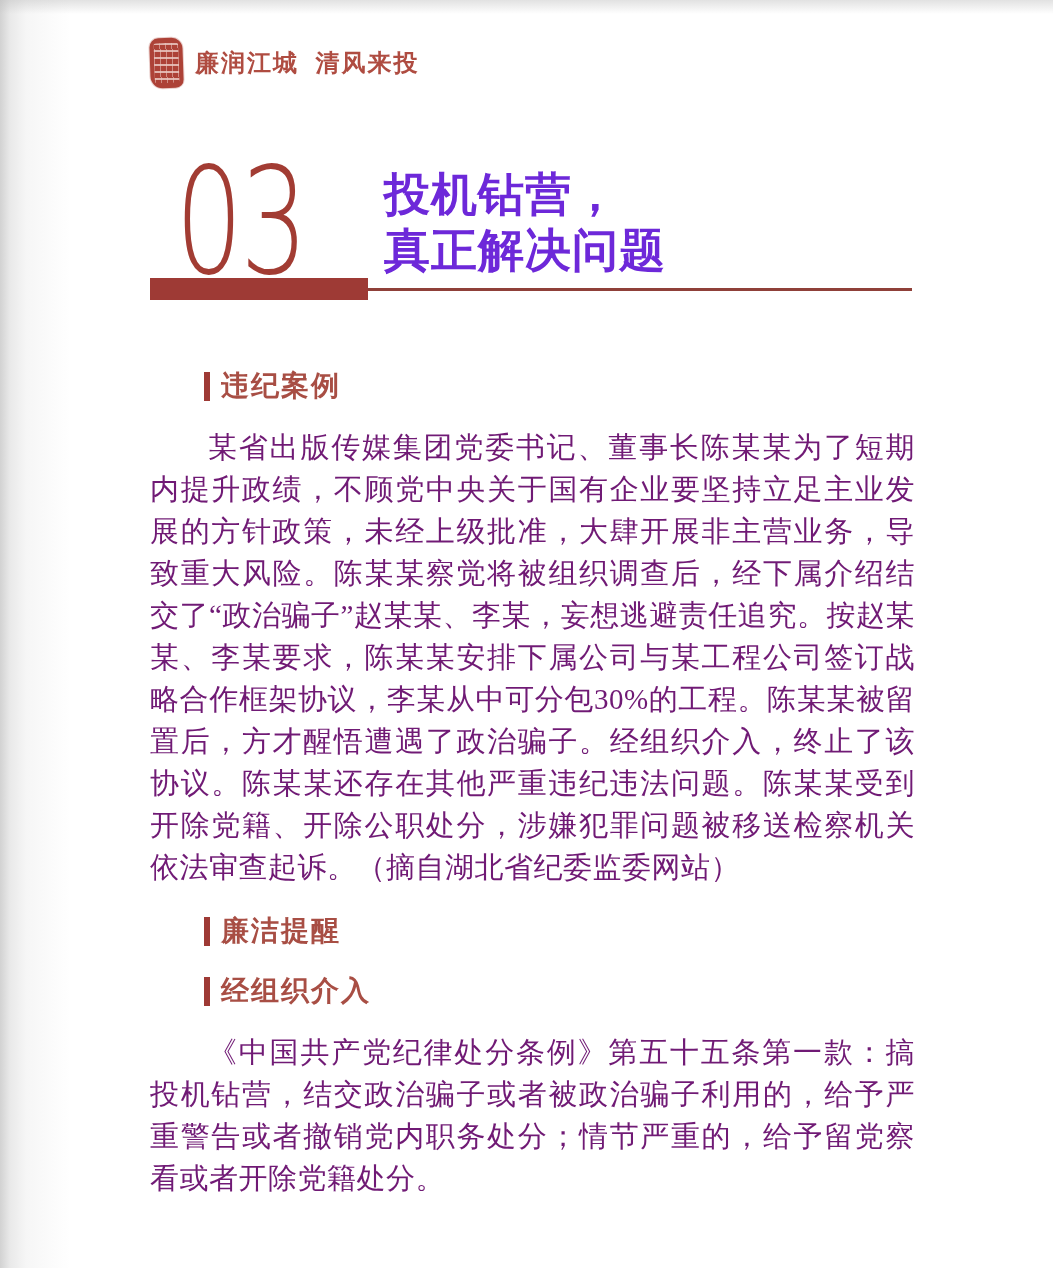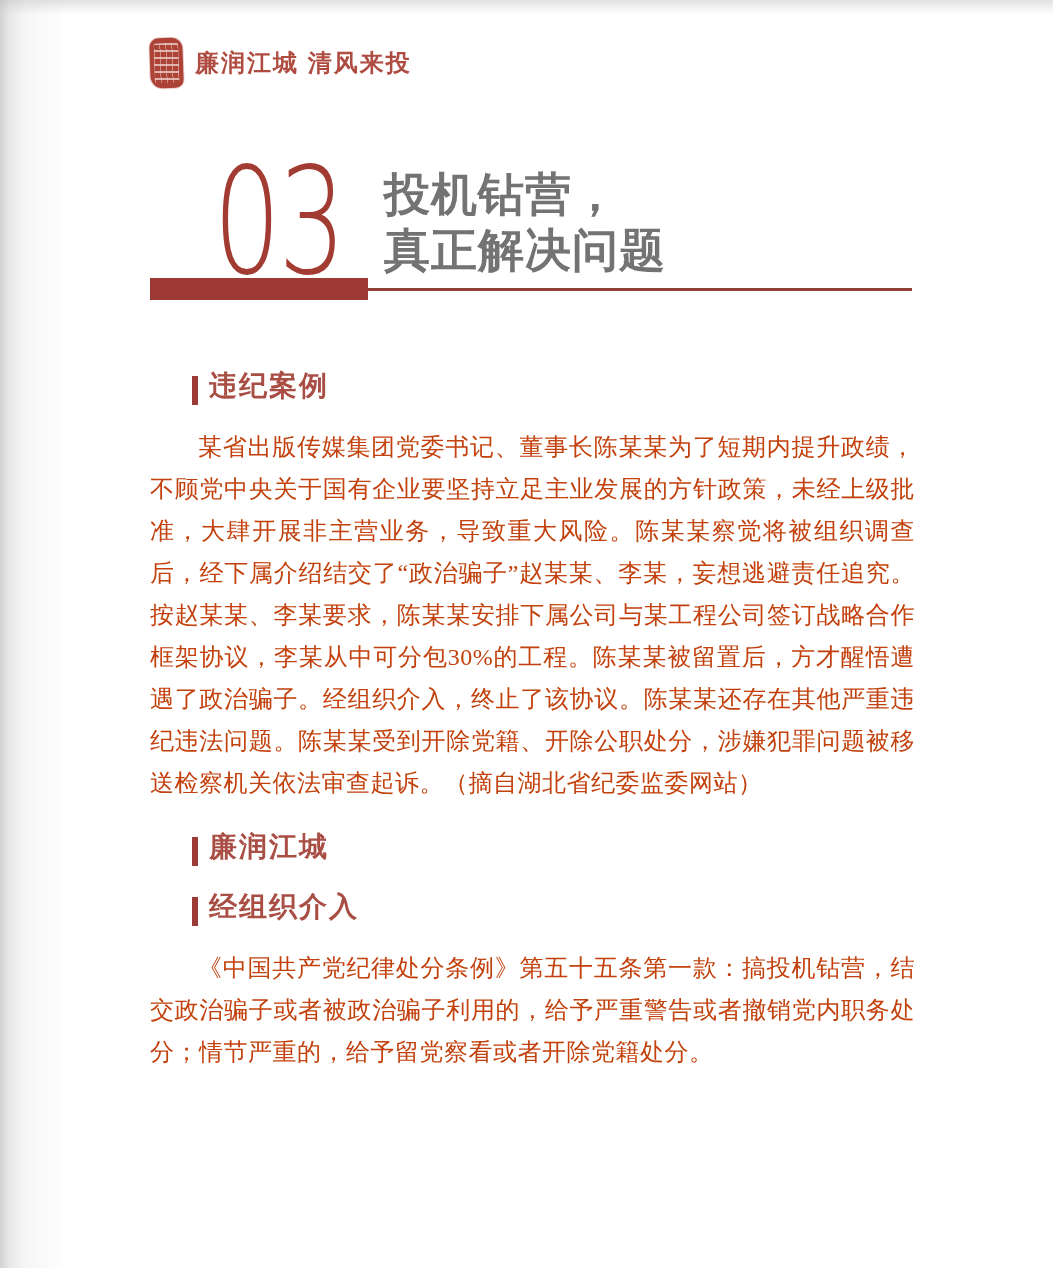--- a/index.html
+++ b/index.html
@@ -33,64 +33,64 @@
   }
   .seal i{
     position:absolute;inset:5px 4px;display:block;
     background:
       repeating-linear-gradient(to bottom,rgba(255,245,240,.85) 0 2px,rgba(255,255,255,0) 2px 7px),
       repeating-linear-gradient(to right,rgba(255,245,240,.55) 0 1px,rgba(255,255,255,0) 1px 6px);
     opacity:.75;border-radius:3px;
   }
   .brand{
     margin-left:12px;
-    font-family:Liberation Sans, sans-serif;
+    font-family:Liberation Mono, monospace;
     font-weight:700;font-size:24px;letter-spacing:2px;color:#af4c41;
   }
 
   
   .chapter{display:flex;align-items:flex-end;margin-top:70px;height:118px;}
   .chapter-num{
     width:218px;height:118px;flex:0 0 auto;
-    display:flex;align-items:flex-end;justify-content:flex-end;overflow:visible;
+    display:flex;align-items:flex-end;justify-content:flex-start;overflow:visible;
   }
   .chapter-num span{
     display:block;
     font-family:"DejaVu Sans","Liberation Sans",sans-serif;
     font-weight:200;font-size:148px;line-height:112px;
     color:#a23c33;
     transform:scaleX(.72);transform-origin:center bottom;
     letter-spacing:-4px;
   }
   .chapter-title{
     margin:0 0 0 16px;
     font-family:"Liberation Sans","DejaVu Sans",sans-serif;
     font-weight:700;font-size:46px;line-height:56px;
-    color:#737373;letter-spacing:1px;
+    color:#6d28d9;letter-spacing:1px;
   }
 
   
   .rule{display:flex;align-items:center;height:22px;}
   .rule-block{width:218px;height:22px;background:#9e3a35;flex:0 0 auto;}
   .rule-line{flex:1 1 auto;height:3px;background:#8f4039;margin-right:3px;}
 
   
-  .sec-h{display:flex;align-items:flex-end;margin:0;padding-left:42px;}
+  .sec-h{display:flex;align-items:center;margin:12px;padding-left:42px;}
   .sec-h .tick{width:6px;height:29px;background:#9e3a35;flex:0 0 auto;margin-right:11px;}
   .sec-h .sec-label{
     font-family:"Liberation Sans","DejaVu Sans",sans-serif;
     font-weight:700;font-size:28px;color:#a84e44;letter-spacing:2px;
   }
   .sec-h.h1{margin-top:67px;}
   .sec-h.h2{margin-top:24px;}
   .sec-h.h3{margin-top:22px;}
 
   .body-p{
     margin:0;padding:0;
-    font-size:24px;line-height:42px;color:#c2410c;
+    font-size:29px;line-height:42px;color:#701a75;
     text-align:justify;text-indent:2em;
     letter-spacing:0.5px;
   }
   .p-first{margin-top:21px;}
 </style>
 </head>
 <body>
 
 <div class="page">
   <div class="content">
@@ -121,21 +121,21 @@
       <h2 class="sec-h h1">
         <span class="tick"></span>
         <span class="sec-label">违纪案例</span>
       </h2>
       <p class="body-p p-first">某省出版传媒集团党委书记、董事长陈某某为了短期内提升政绩，不顾党中央关于国有企业要坚持立足主业发展的方针政策，未经上级批准，大肆开展非主营业务，导致重大风险。陈某某察觉将被组织调查后，经下属介绍结交了“政治骗子”赵某某、李某，妄想逃避责任追究。按赵某某、李某要求，陈某某安排下属公司与某工程公司签订战略合作框架协议，李某从中可分包30%的工程。陈某某被留置后，方才醒悟遭遇了政治骗子。经组织介入，终止了该协议。陈某某还存在其他严重违纪违法问题。陈某某受到开除党籍、开除公职处分，涉嫌犯罪问题被移送检察机关依法审查起诉。（摘自湖北省纪委监委网站）</p>
     </section>
 
     <section>
       <h2 class="sec-h h2">
         <span class="tick"></span>
-        <span class="sec-label">廉润江城</span>
+        <span class="sec-label">廉洁提醒</span>
       </h2>
     </section>
 
     <section>
       <h2 class="sec-h h3">
         <span class="tick"></span>
         <span class="sec-label">经组织介入</span>
       </h2>
       <p class="body-p p-first">《中国共产党纪律处分条例》第五十五条第一款：搞投机钻营，结交政治骗子或者被政治骗子利用的，给予严重警告或者撤销党内职务处分；情节严重的，给予留党察看或者开除党籍处分。</p>
 

